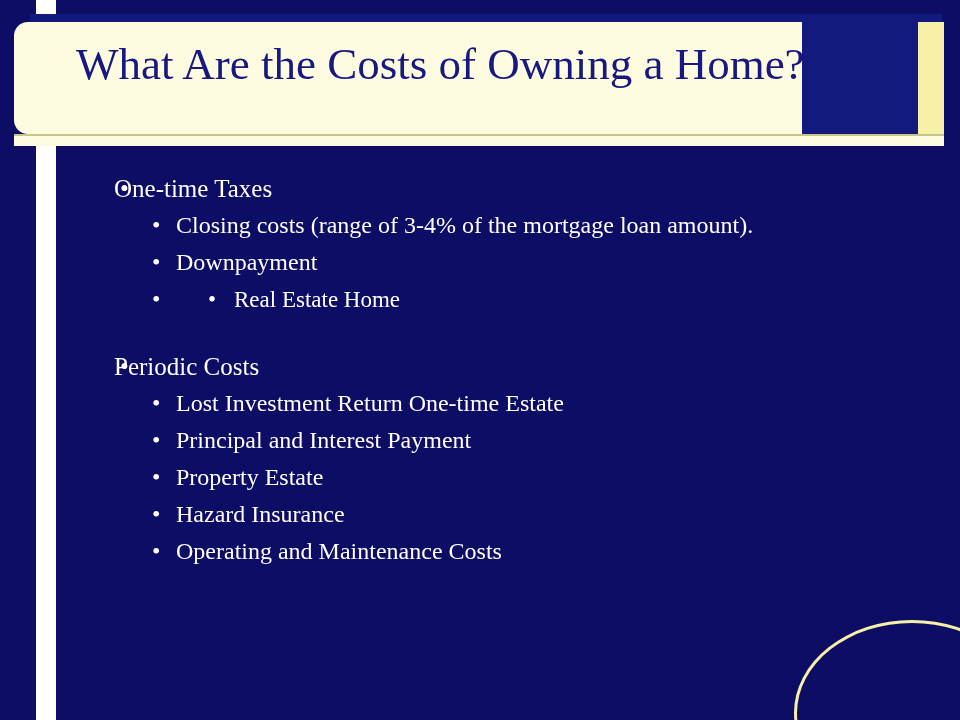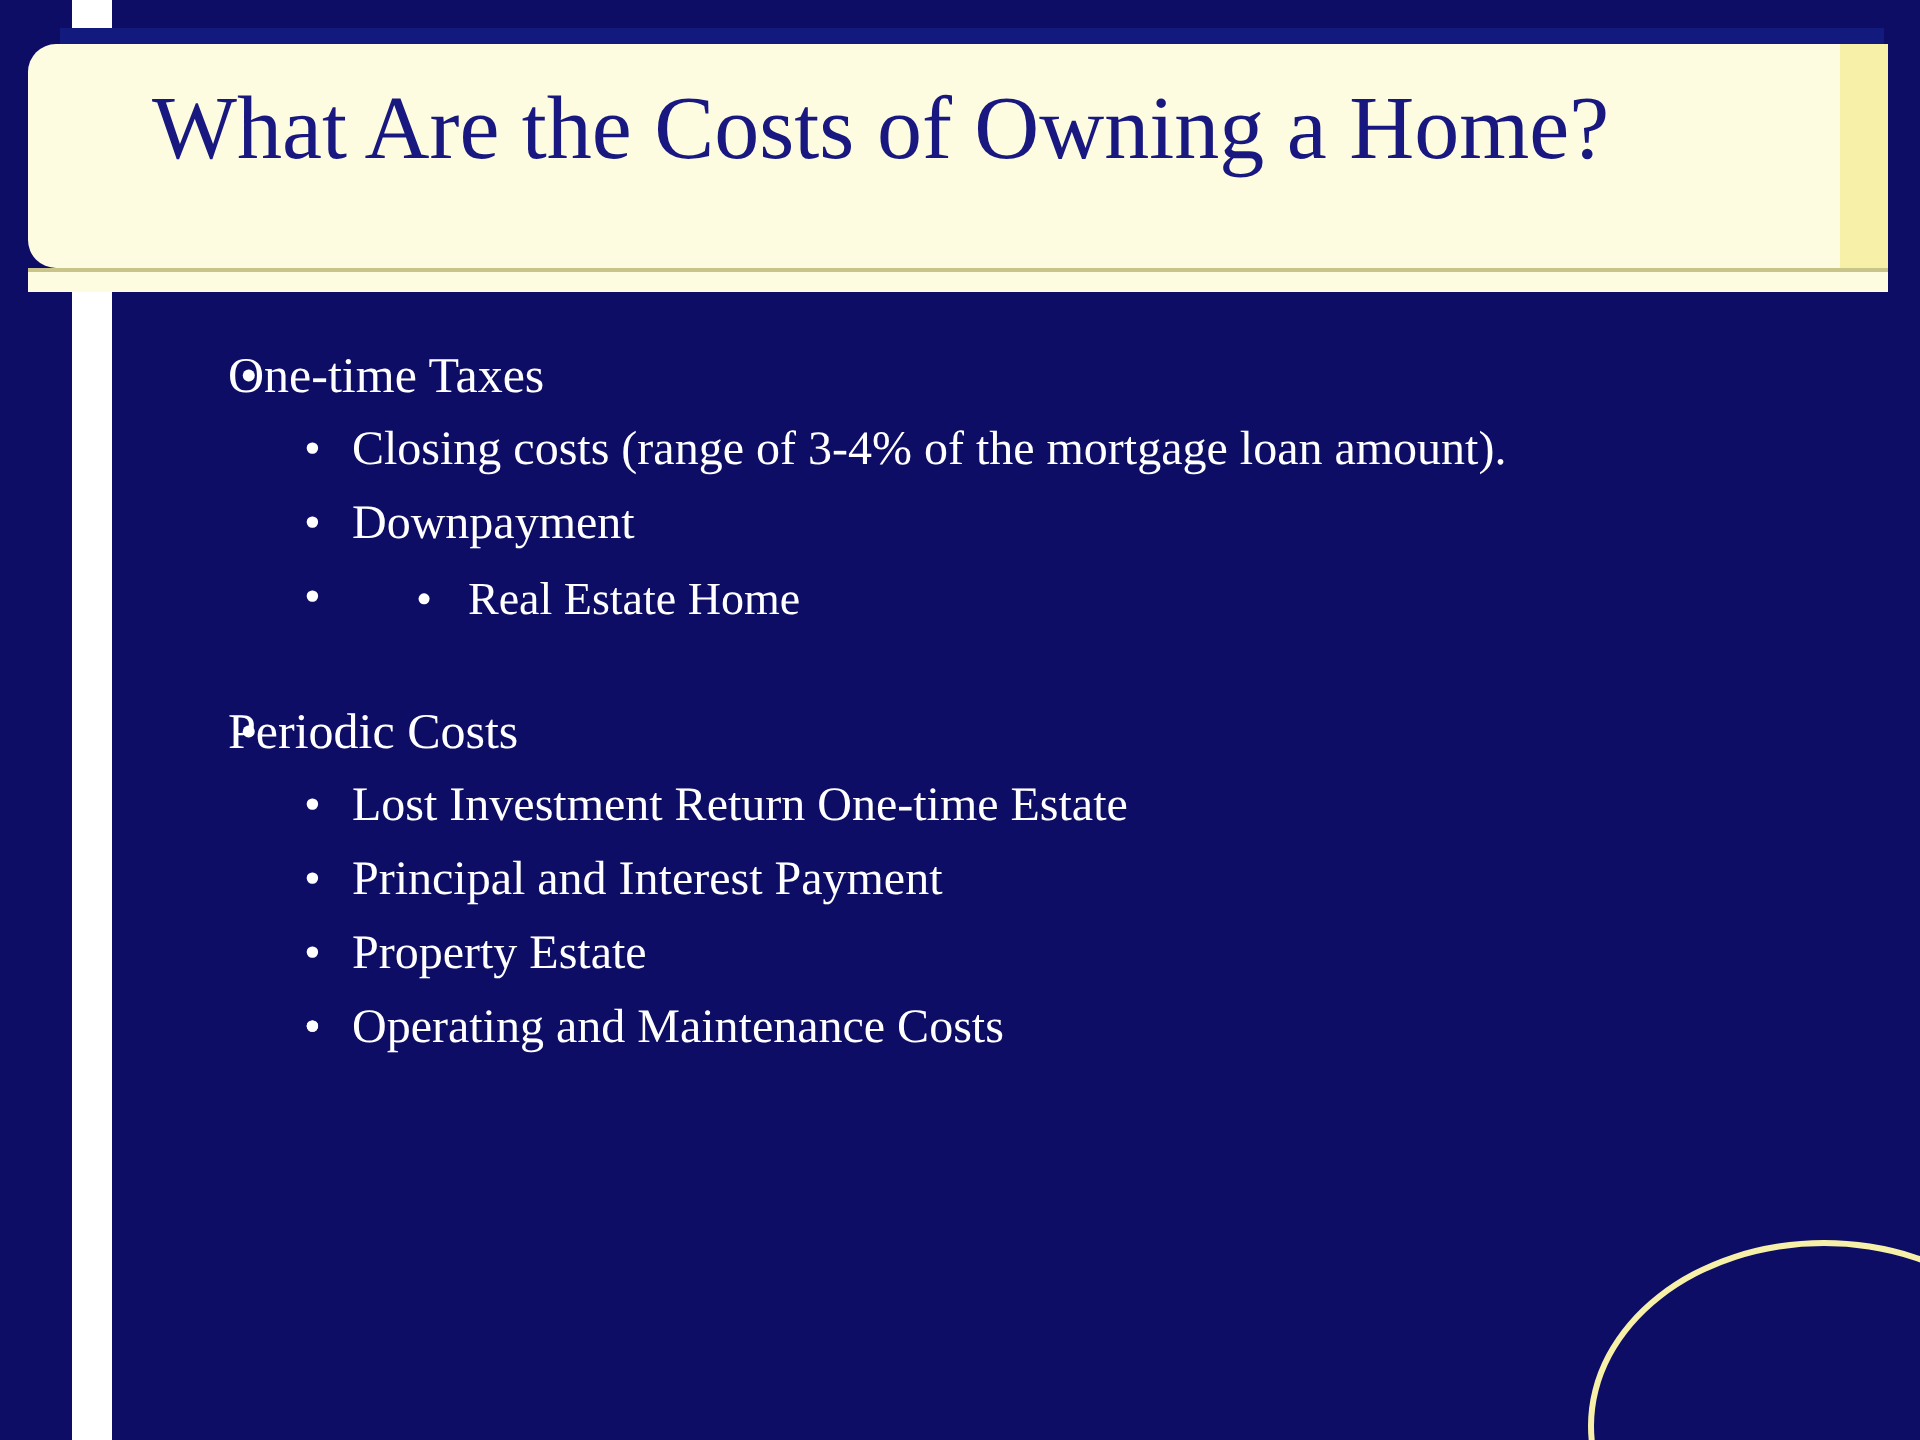--- a/index.html
+++ b/index.html
@@ -69,21 +69,21 @@
     left: 918px;
     top: 22px;
     width: 26px;
     height: 112px;
     background: #f7f0a8;
   }
   .title-box {
     position: absolute;
     left: 14px;
     top: 22px;
-    width: 906px;
+    width: 788px;
     height: 112px;
     background: #fdfce0;
     border-radius: 14px 0 0 14px;
     box-sizing: border-box;
   }
   .title-underline {
     position: absolute;
     left: 14px;
     top: 134px;
     width: 930px;
@@ -251,20 +251,21 @@
         <li class="lvl2">
           <span class="bullet">•</span>
           <span class="txt">Principal and Interest Payment</span>
         </li>
         <li class="lvl2">
           <span class="bullet">•</span>
           <span class="txt">Property Estate</span>
         </li>
         <li class="lvl2">
           <span class="bullet">•</span>
+          <span class="txt">Hazard Insurance</span>
         </li>
         <li class="lvl2">
           <span class="bullet">•</span>
           <span class="txt">Operating and Maintenance Costs</span>
         </li>
       </ul>
 
     </ul>
   </div>
 </div>

